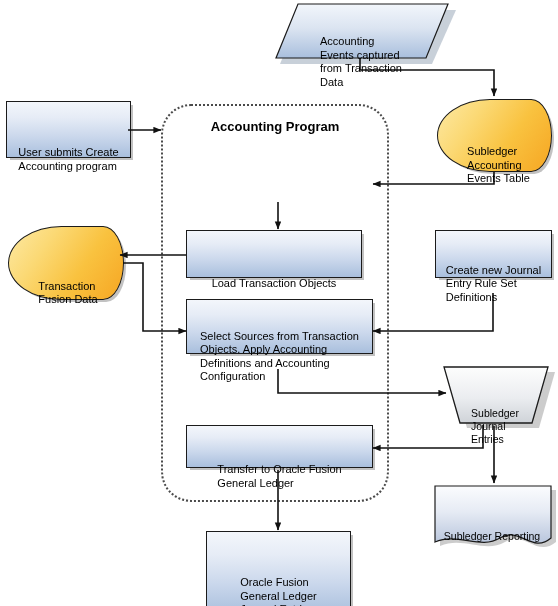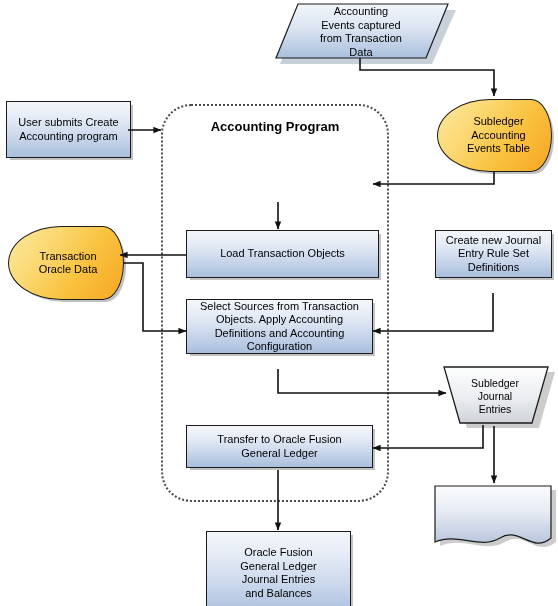--- a/index.html
+++ b/index.html
@@ -16,27 +16,27 @@
   }
   .node{position:absolute;box-sizing:border-box;}
   .label{
     position:relative;
     z-index:3;
     display:flex;
     align-items:center;
     justify-content:center;
     width:100%;
     height:100%;
-    text-align:center;
     color:#000000;
     font-size:11px;
     line-height:13.5px;
     padding:0 6px;
     box-sizing:border-box;
     white-space:pre-line;
+    margin-top:30px;
   }
   
   .proc{
     border:1px solid #1b1b1b;
     background:linear-gradient(to bottom,#f3f6fb 0%,#e6ecf6 28%,#cbd8ec 62%,#a9bfdd 100%);
     box-shadow:3px 3px 0 -1px rgba(120,120,120,.45);
   }
   
   .store{
     border:1px solid #1b1b1b;
@@ -128,24 +128,24 @@
 
   <div class="node store" style="left:437px;top:99px;width:115px;height:73px;">
     <div class="label" style="padding-left:14px;">Subledger
 Accounting
 Events Table</div>
   </div>
 
 
   <div class="node store" style="left:8px;top:226px;width:116px;height:74px;">
     <div class="label" style="padding-left:10px;">Transaction
-Oracle Data</div>
-  </div>
-
-  <div class="node proc" style="left:186px;top:230px;width:193px;height:48px;">
+Fusion Data</div>
+  </div>
+
+  <div class="node proc" style="left:186px;top:230px;width:176px;height:48px;">
     <div class="label">Load Transaction Objects</div>
   </div>
 
   <div class="node proc" style="left:435px;top:230px;width:117px;height:48px;">
     <div class="label">Create new Journal
 Entry Rule Set
 Definitions</div>
   </div>
 
   <div class="node proc" style="left:186px;top:299px;width:187px;height:55px;">
@@ -178,20 +178,21 @@
   <div class="node doc" style="left:433px;top:484px;width:118px;height:68px;">
     <svg class="shape-svg" width="126" height="76" viewBox="0 0 126 76">
       <path d="M7,6 L123,6 L123,58 C104,74 92,46 72,58 C52,70 30,52 7,62 z" fill="#9a9a9a" opacity="0.5"></path>
       <linearGradient id="gradDoc" x1="0" y1="0" x2="0" y2="1">
         <stop offset="0%" stop-color="#fbfcfe"></stop>
         <stop offset="45%" stop-color="#e6ebf4"></stop>
         <stop offset="100%" stop-color="#b9c6dd"></stop>
       </linearGradient>
       <path d="M2,2 L118,2 L118,54 C99,70 87,42 67,54 C47,66 25,48 2,58 z" fill="url(#gradDoc)" stroke="#1b1b1b" stroke-width="1.2"></path>
     </svg>
+    <div class="label" style="height:46px;font-size:10.5px;">Subledger Reporting</div>
   </div>
 
   <div class="node proc" style="left:206px;top:531px;width:145px;height:84px;">
     <div class="label">Oracle Fusion
 General Ledger
 Journal Entries
 and Balances</div>
   </div>
 
 </div>

